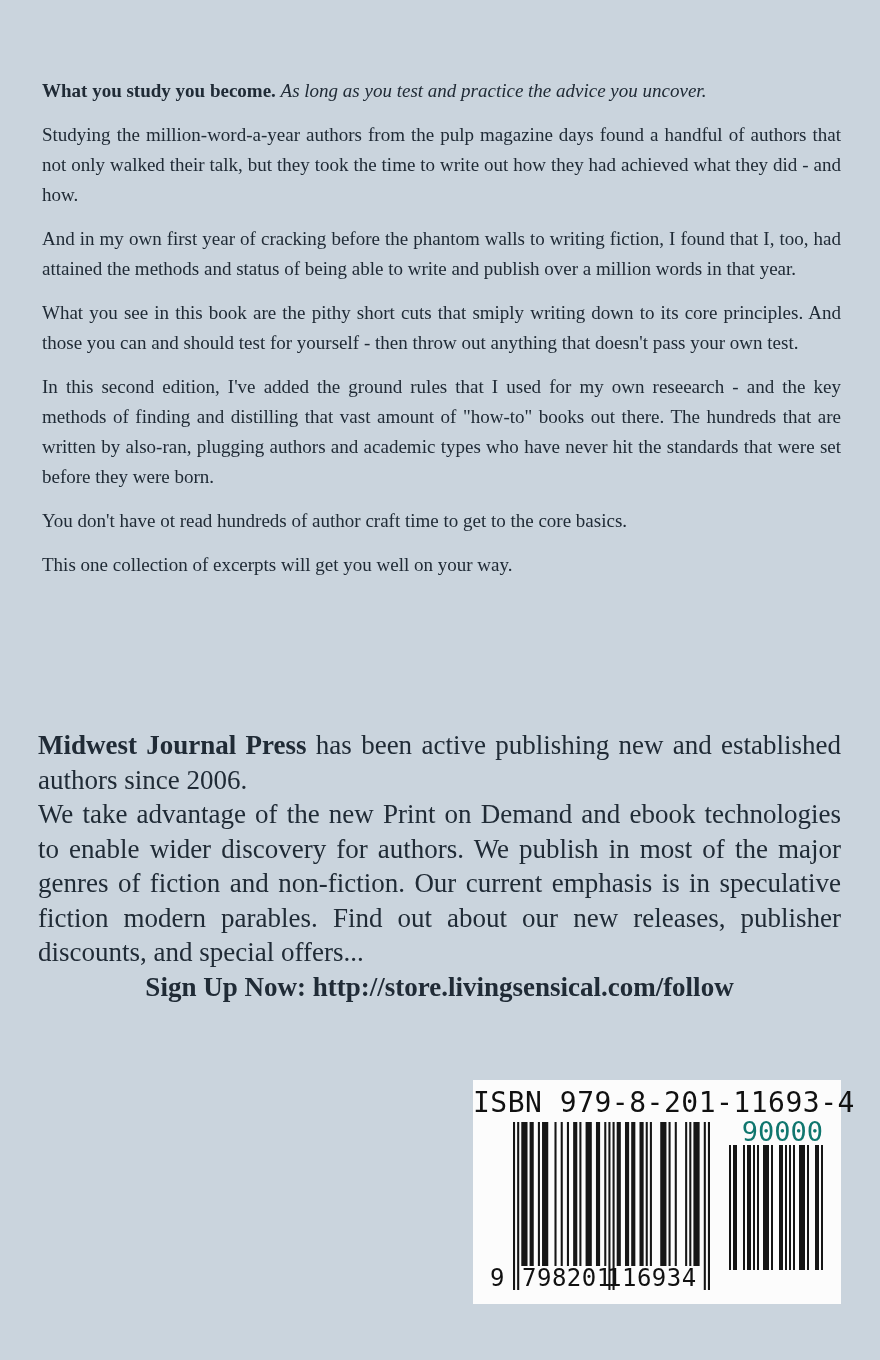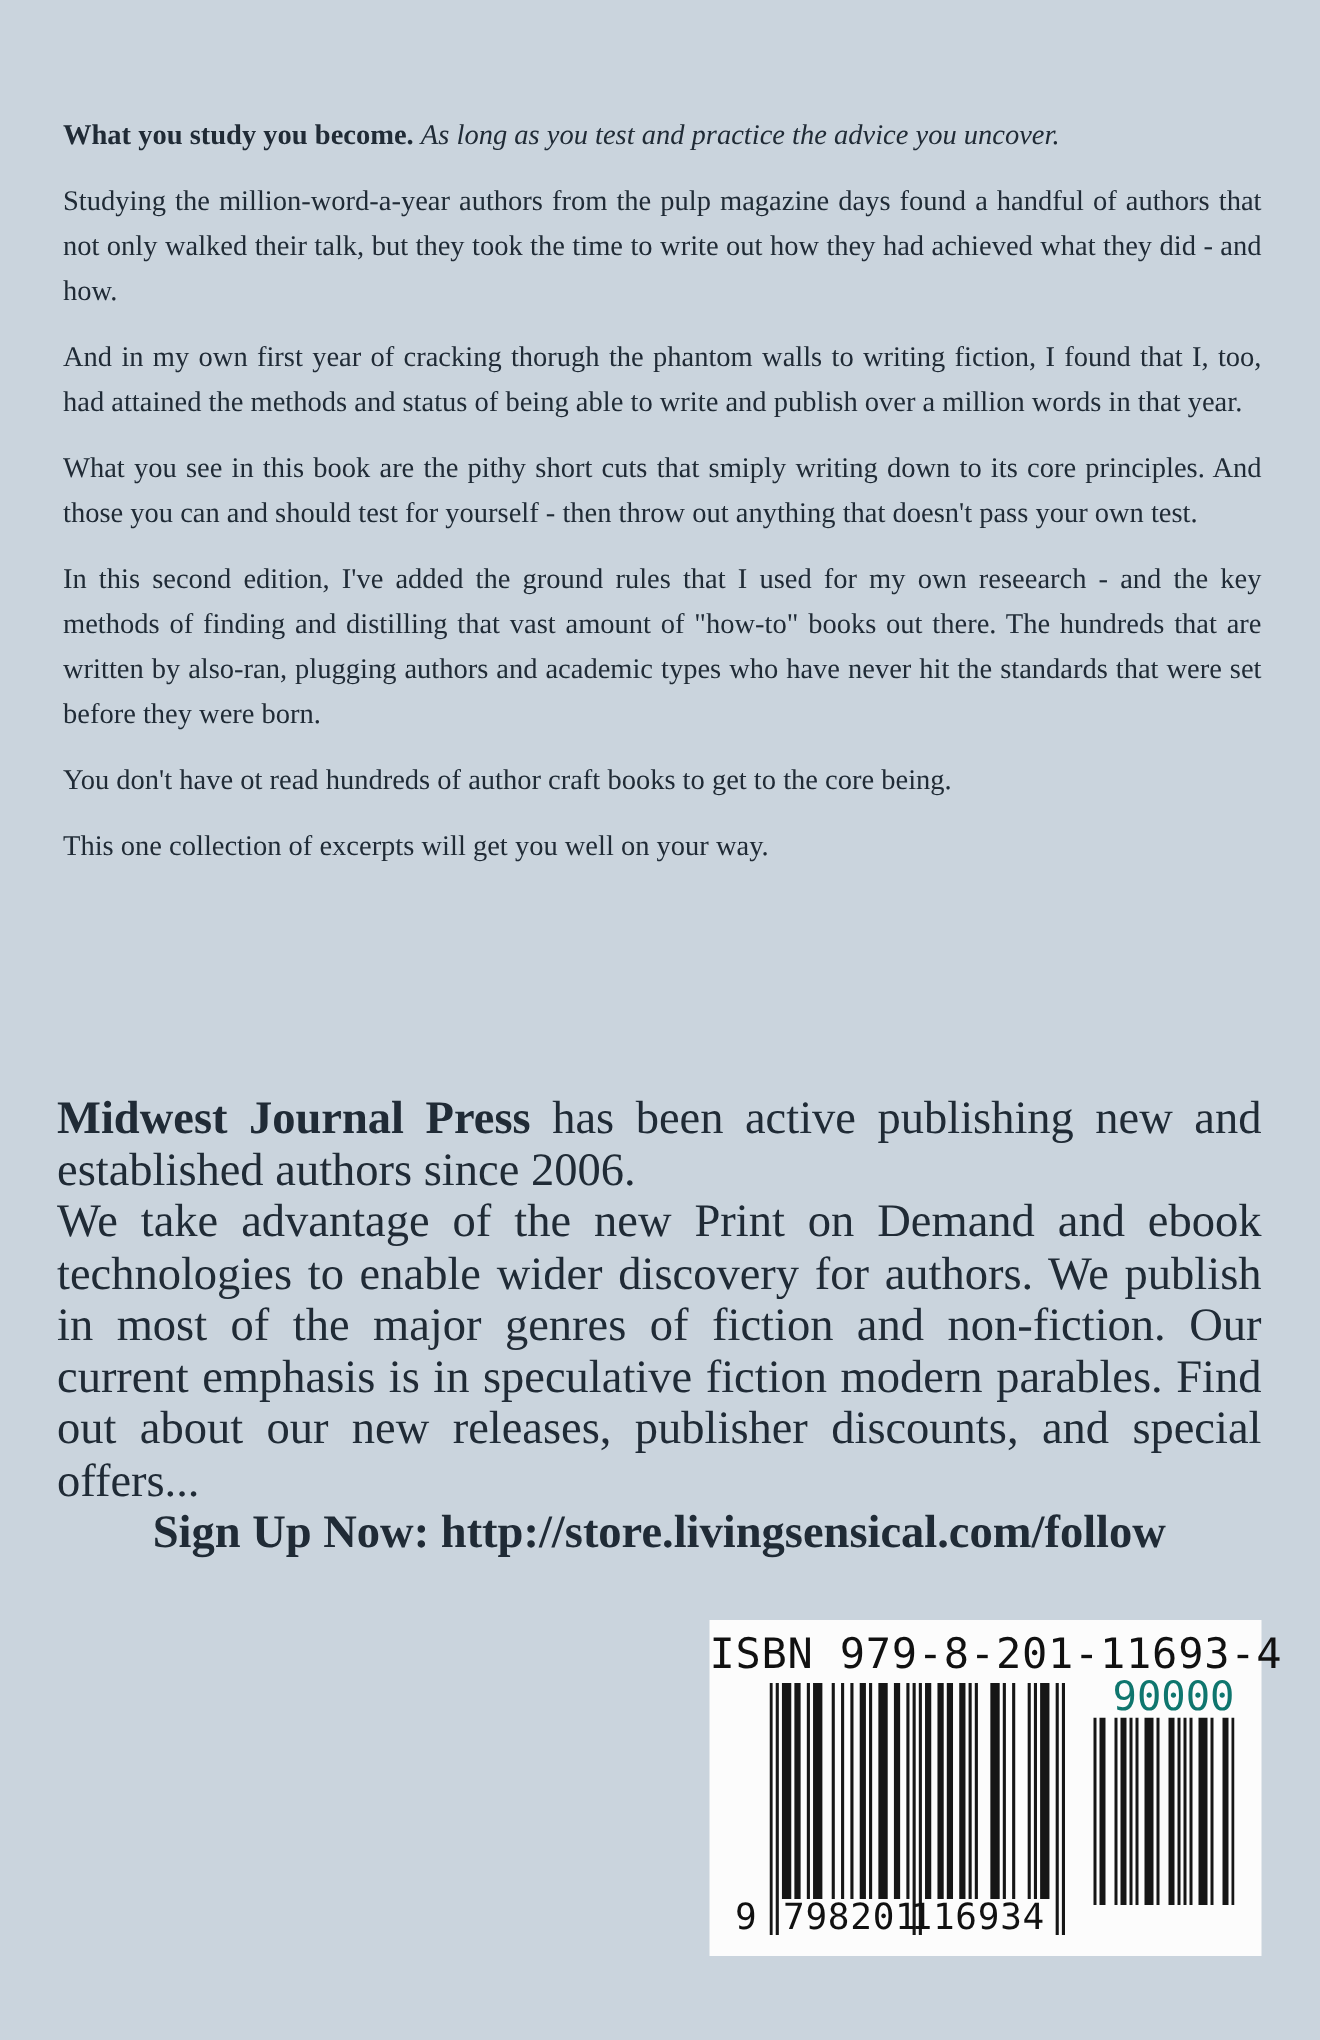--- a/index.html
+++ b/index.html
@@ -27,21 +27,21 @@
   .content p.single { text-align: left; }
   .heading b { font-weight: bold; }
   .heading i { font-style: italic; }
 
   .publisher {
     position: absolute;
     left: 38px; right: 39px; top: 728px;
   }
   .publisher p {
     margin: 0;
-    font-size: 31px;
+    font-size: 27px;
     line-height: 34.5px;
     text-align: justify;
   }
   .publisher .signup { font-weight: bold; text-align: center; }
   .publisher b { font-weight: bold; }
 
   .barcode-box {
     position: absolute;
     left: 473px; top: 1080px;
     width: 368px; height: 224px;
@@ -93,24 +93,24 @@
   .barcode-box svg rect { fill: #161616; }
 </style>
 </head>
 <body>
 
 <div class="page">
 
   <div class="content">
     <p class="heading"><b>What you study you become. </b><i>As long as you test and practice the advice you uncover.</i></p>
     <p>Studying the million-word-a-year authors from the pulp magazine days found a handful of authors that not only walked their talk, but they took the time to write out how they had achieved what they did - and how.</p>
-    <p>And in my own first year of cracking thorugh the phantom walls to writing fiction, I found that I, too, had attained the methods and status of being able to write and publish over a million words in that year.</p>
+    <p>And in my own first year of cracking before the phantom walls to writing fiction, I found that I, too, had attained the methods and status of being able to write and publish over a million words in that year.</p>
     <p>What you see in this book are the pithy short cuts that smiply writing down to its core principles. And those you can and should test for yourself - then throw out anything that doesn't pass your own test.</p>
     <p>In this second edition, I've added the ground rules that I used for my own reseearch - and the key methods of finding and distilling that vast amount of "how-to" books out there. The hundreds that are written by also-ran, plugging authors and academic types who have never hit the standards that were set before they were born.</p>
-    <p class="single">You don't have ot read hundreds of author craft books to get to the core being.</p>
+    <p class="single">You don't have ot read hundreds of author craft time to get to the core basics.</p>
     <p class="single">This one collection of excerpts will get you well on your way.</p>
   </div>
 
   <div class="publisher">
     <p><b>Midwest Journal Press</b><span> has been active publishing new and established authors since 2006.</span></p>
     <p>We take advantage of the new Print on Demand and ebook technologies to enable wider discovery for authors. We publish in most of the major genres of fiction and non-fiction. Our current emphasis is in speculative fiction modern parables. Find out about our new releases, publisher discounts, and special offers...</p>
     <p class="signup">Sign Up Now: http://store.livingsensical.com/follow</p>
   </div>
 
   <div class="barcode-box">

